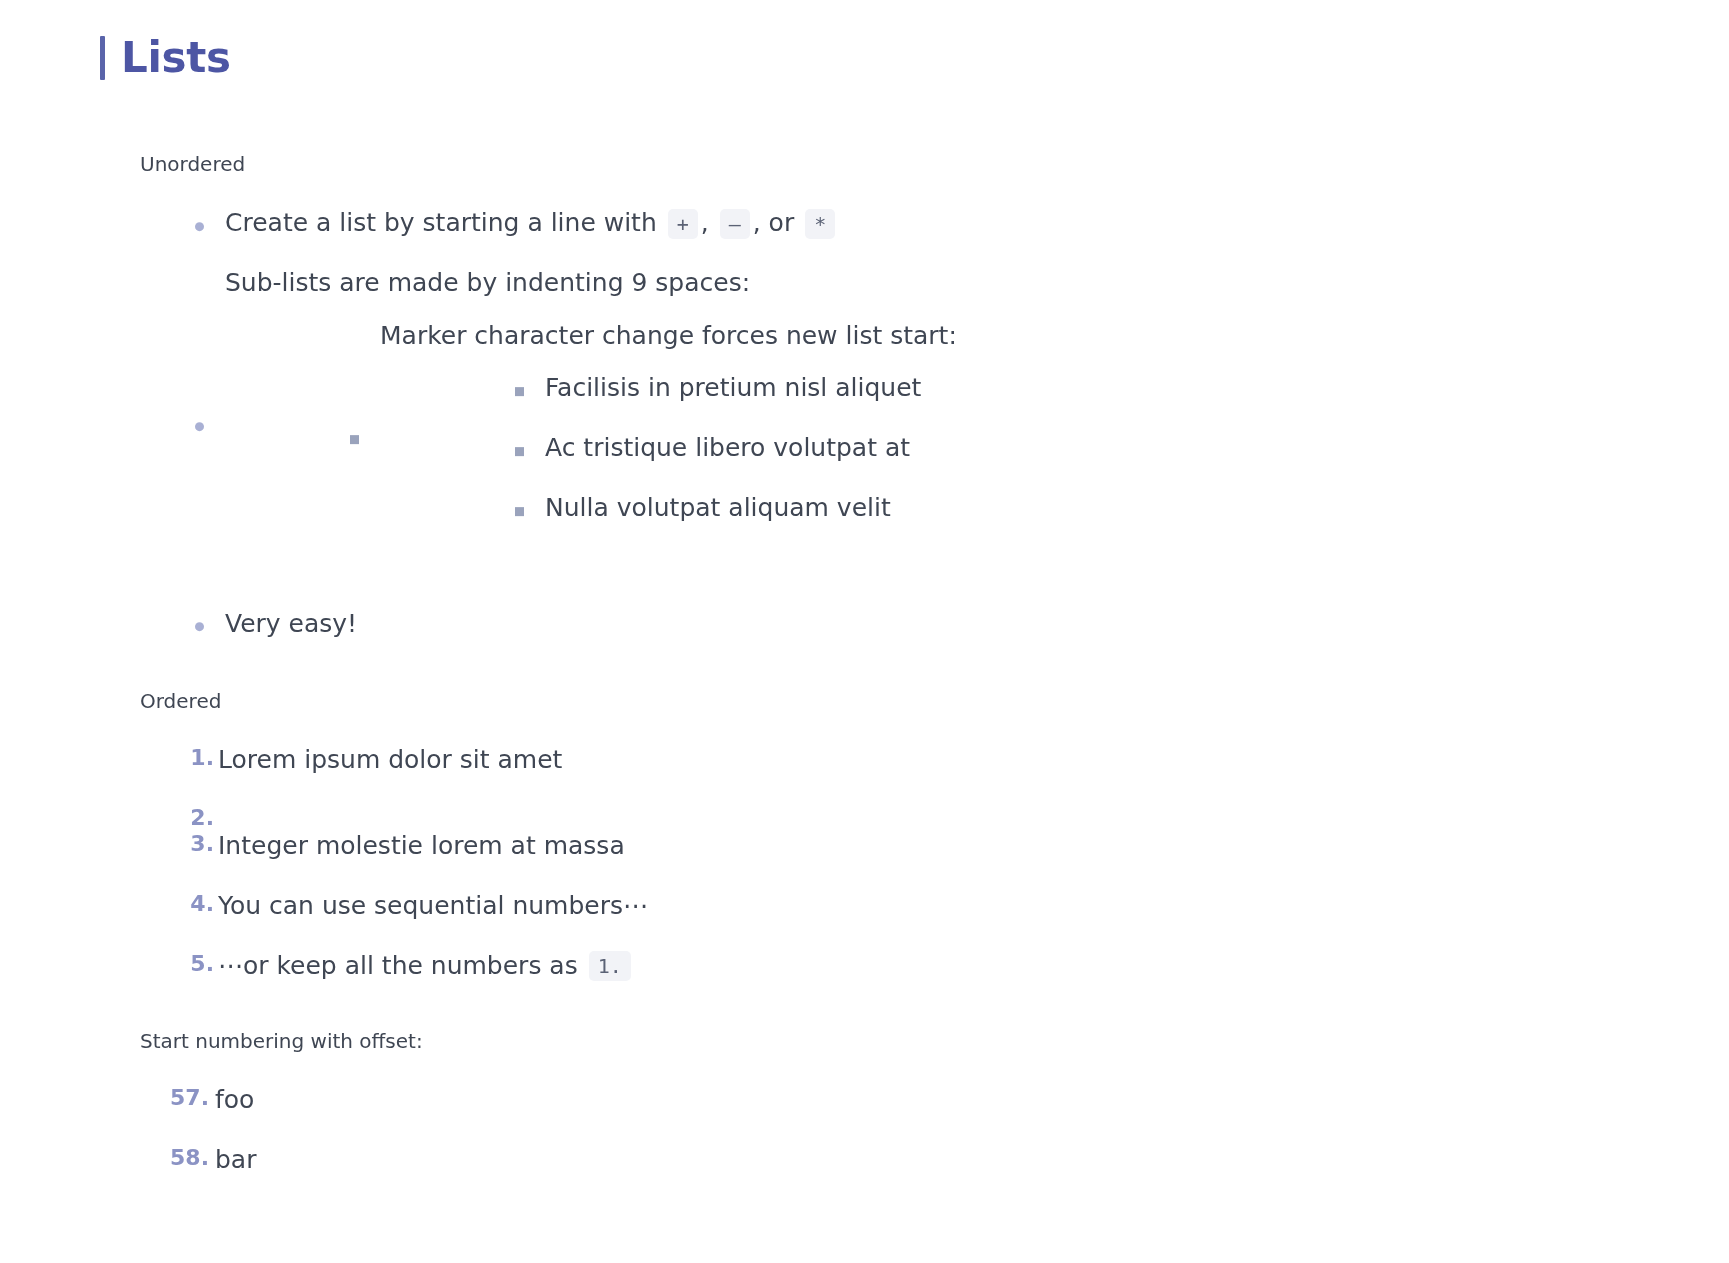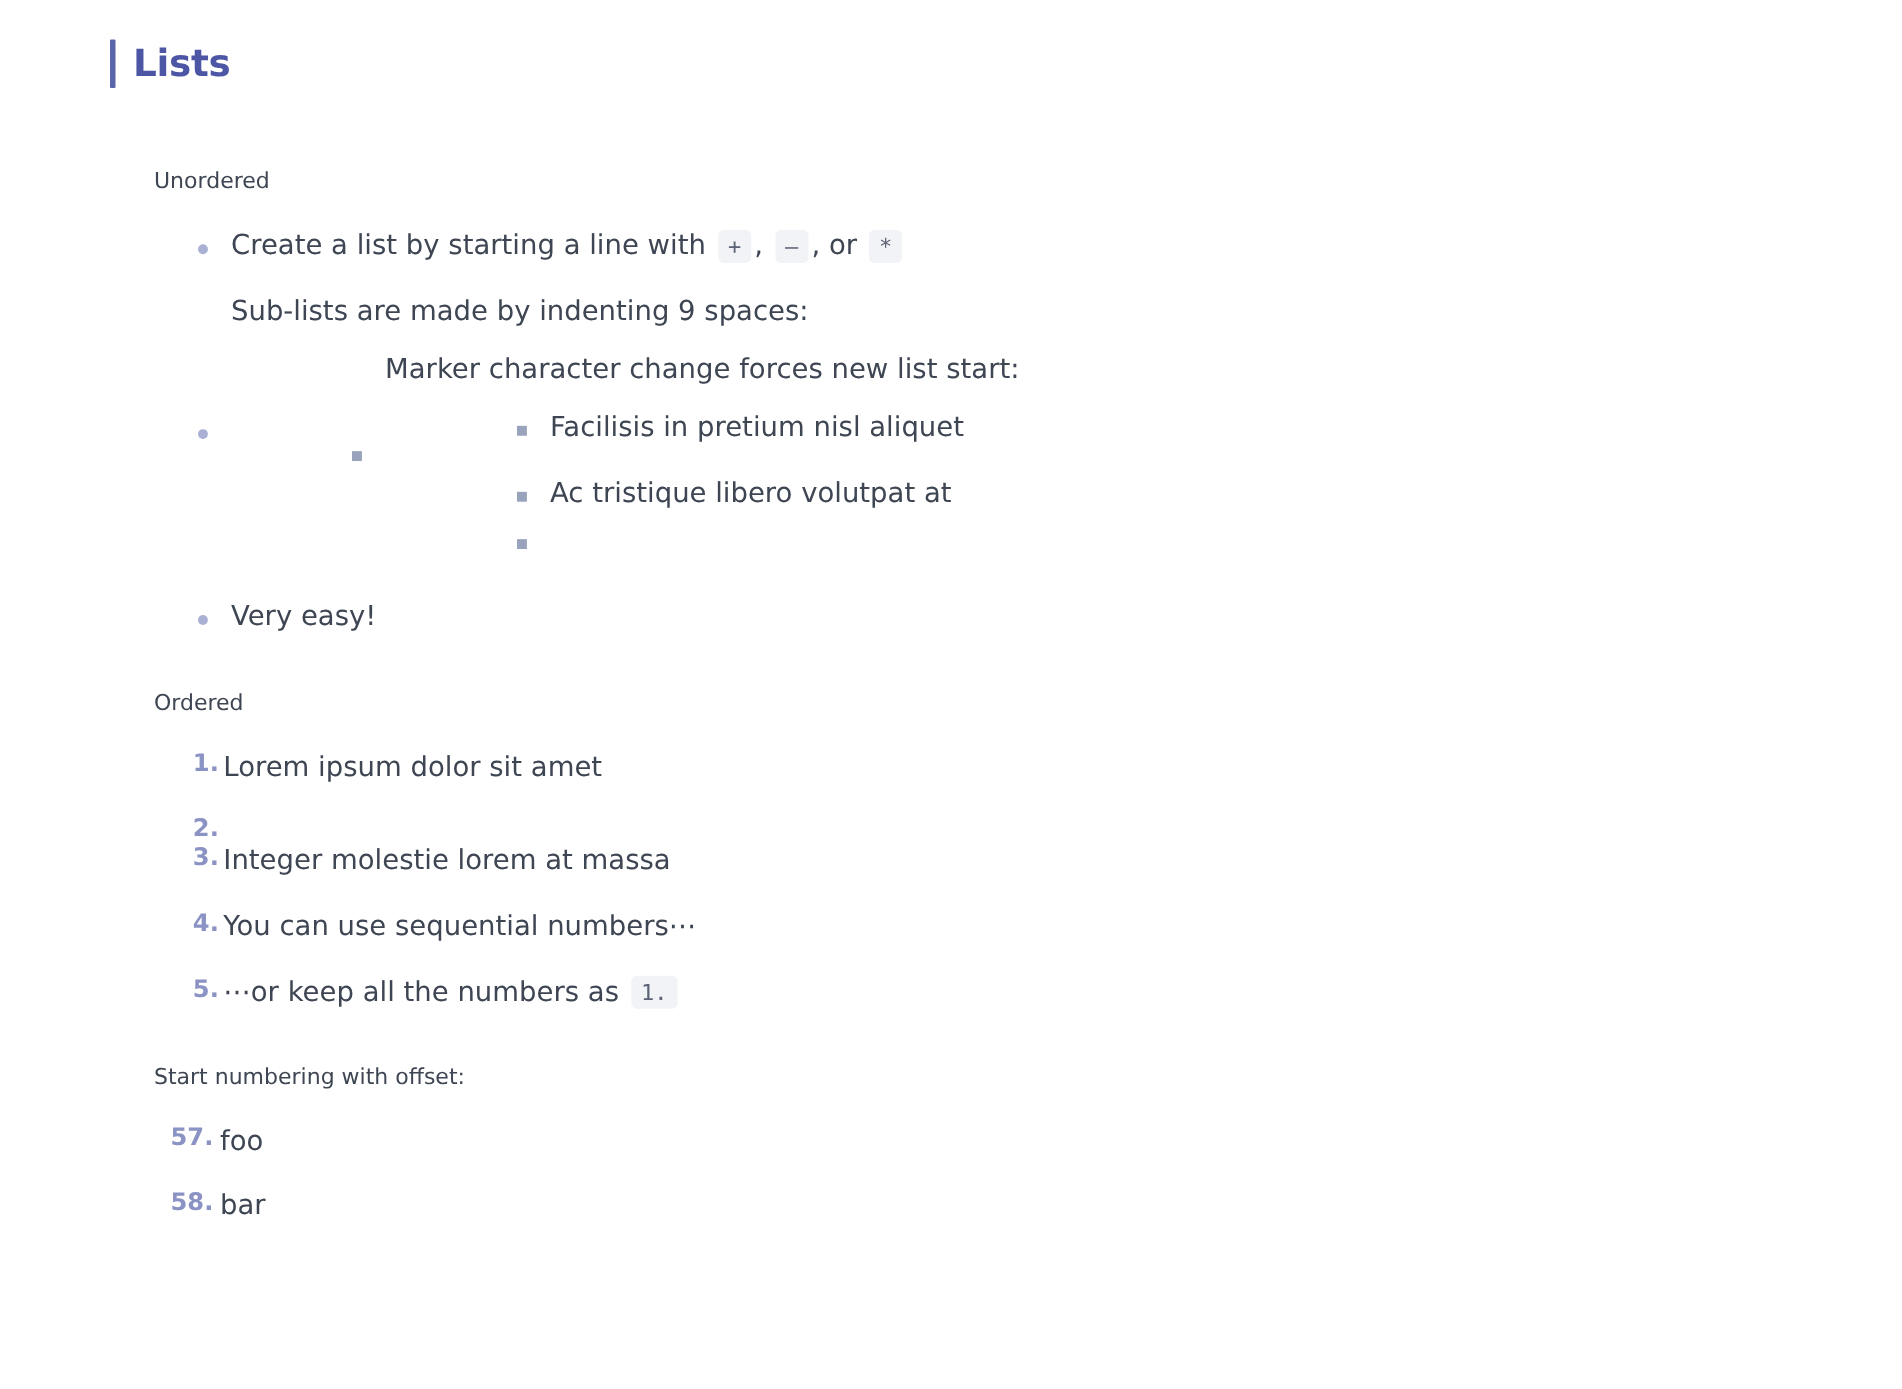--- a/index.html
+++ b/index.html
@@ -28,42 +28,42 @@
     height: 64px;
   }
   .heading-bar {
     width: 5px;
     height: 44px;
     background: #5a64aa;
     margin-right: 16px;
     border-radius: 1px;
   }
   .heading-text {
-    font-size: 34px;
+    font-size: 42px;
     font-weight: 700;
     color: #4d56a4;
     letter-spacing: -0.3px;
     line-height: 1;
   }
 
   
   .para {
     font-size: 20px;
     line-height: 1.45;
     color: #3f4653;
     margin: 0;
     padding: 0 0 0 140px;
   }
   .para.unordered-label { margin-top: 60px; }
   .para.ordered-label { margin-top: 34px; }
   .para.offset-label { margin-top: 32px; }
 
   
   ul, ol {
-    margin: 0;
+    margin: 15px;
     padding: 0;
     list-style: none;
   }
 
   .ul-1 { padding-left: 180px; margin-top: 14px; }
   .ul-2 { padding-left: 110px; margin-top: 6px; }
   .ul-3 { padding-left: 120px; margin-top: 6px; }
 
   .li {
     position: relative;
@@ -167,20 +167,21 @@
             <li class="li">
               <span class="bullet"><span class="bullet-square"></span></span>
               <span>Facilisis in pretium nisl aliquet</span>
             </li>
             <li class="li">
               <span class="bullet"><span class="bullet-square"></span></span>
               <span>Ac tristique libero volutpat at</span>
             </li>
             <li class="li">
               <span class="bullet"><span class="bullet-square"></span></span>
+              <span>Nulla volutpat aliquam velit</span>
             </li>
           </ul>
         </li>
       </ul>
     </li>
 
     <li class="li">
       <span class="bullet"><span class="bullet-disc"></span></span>
       <span>Very easy!</span>
     </li>

